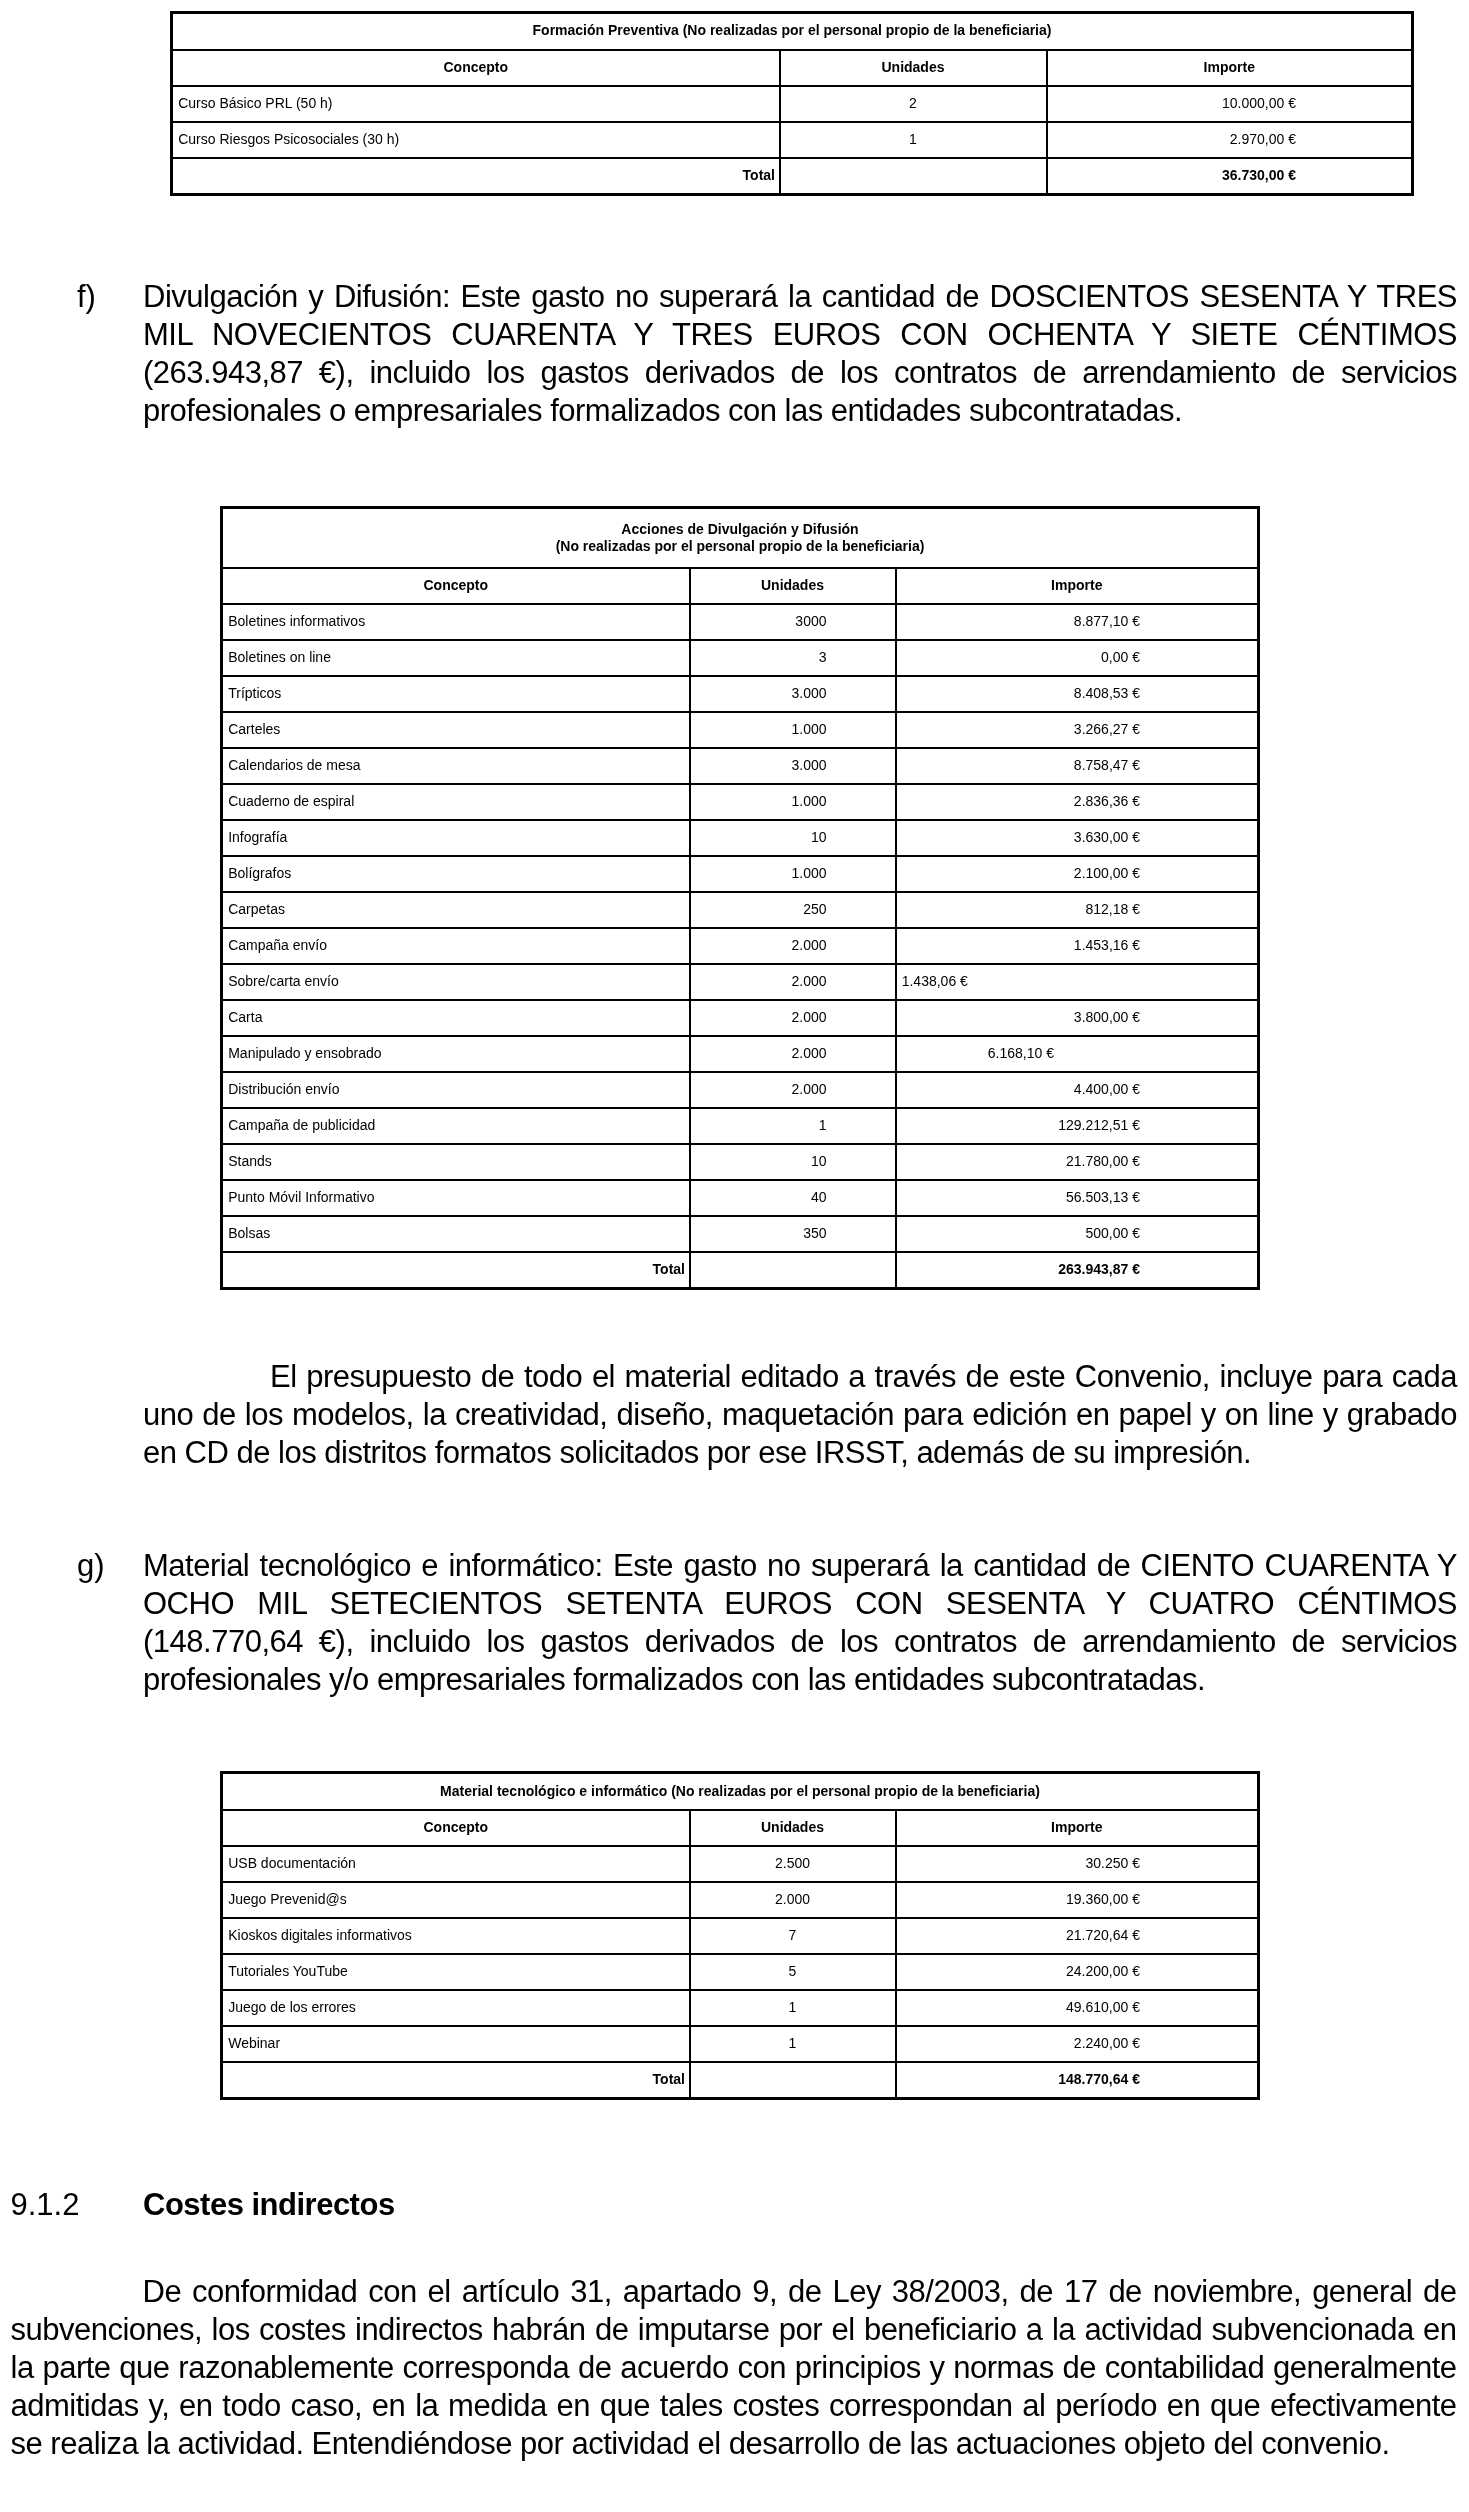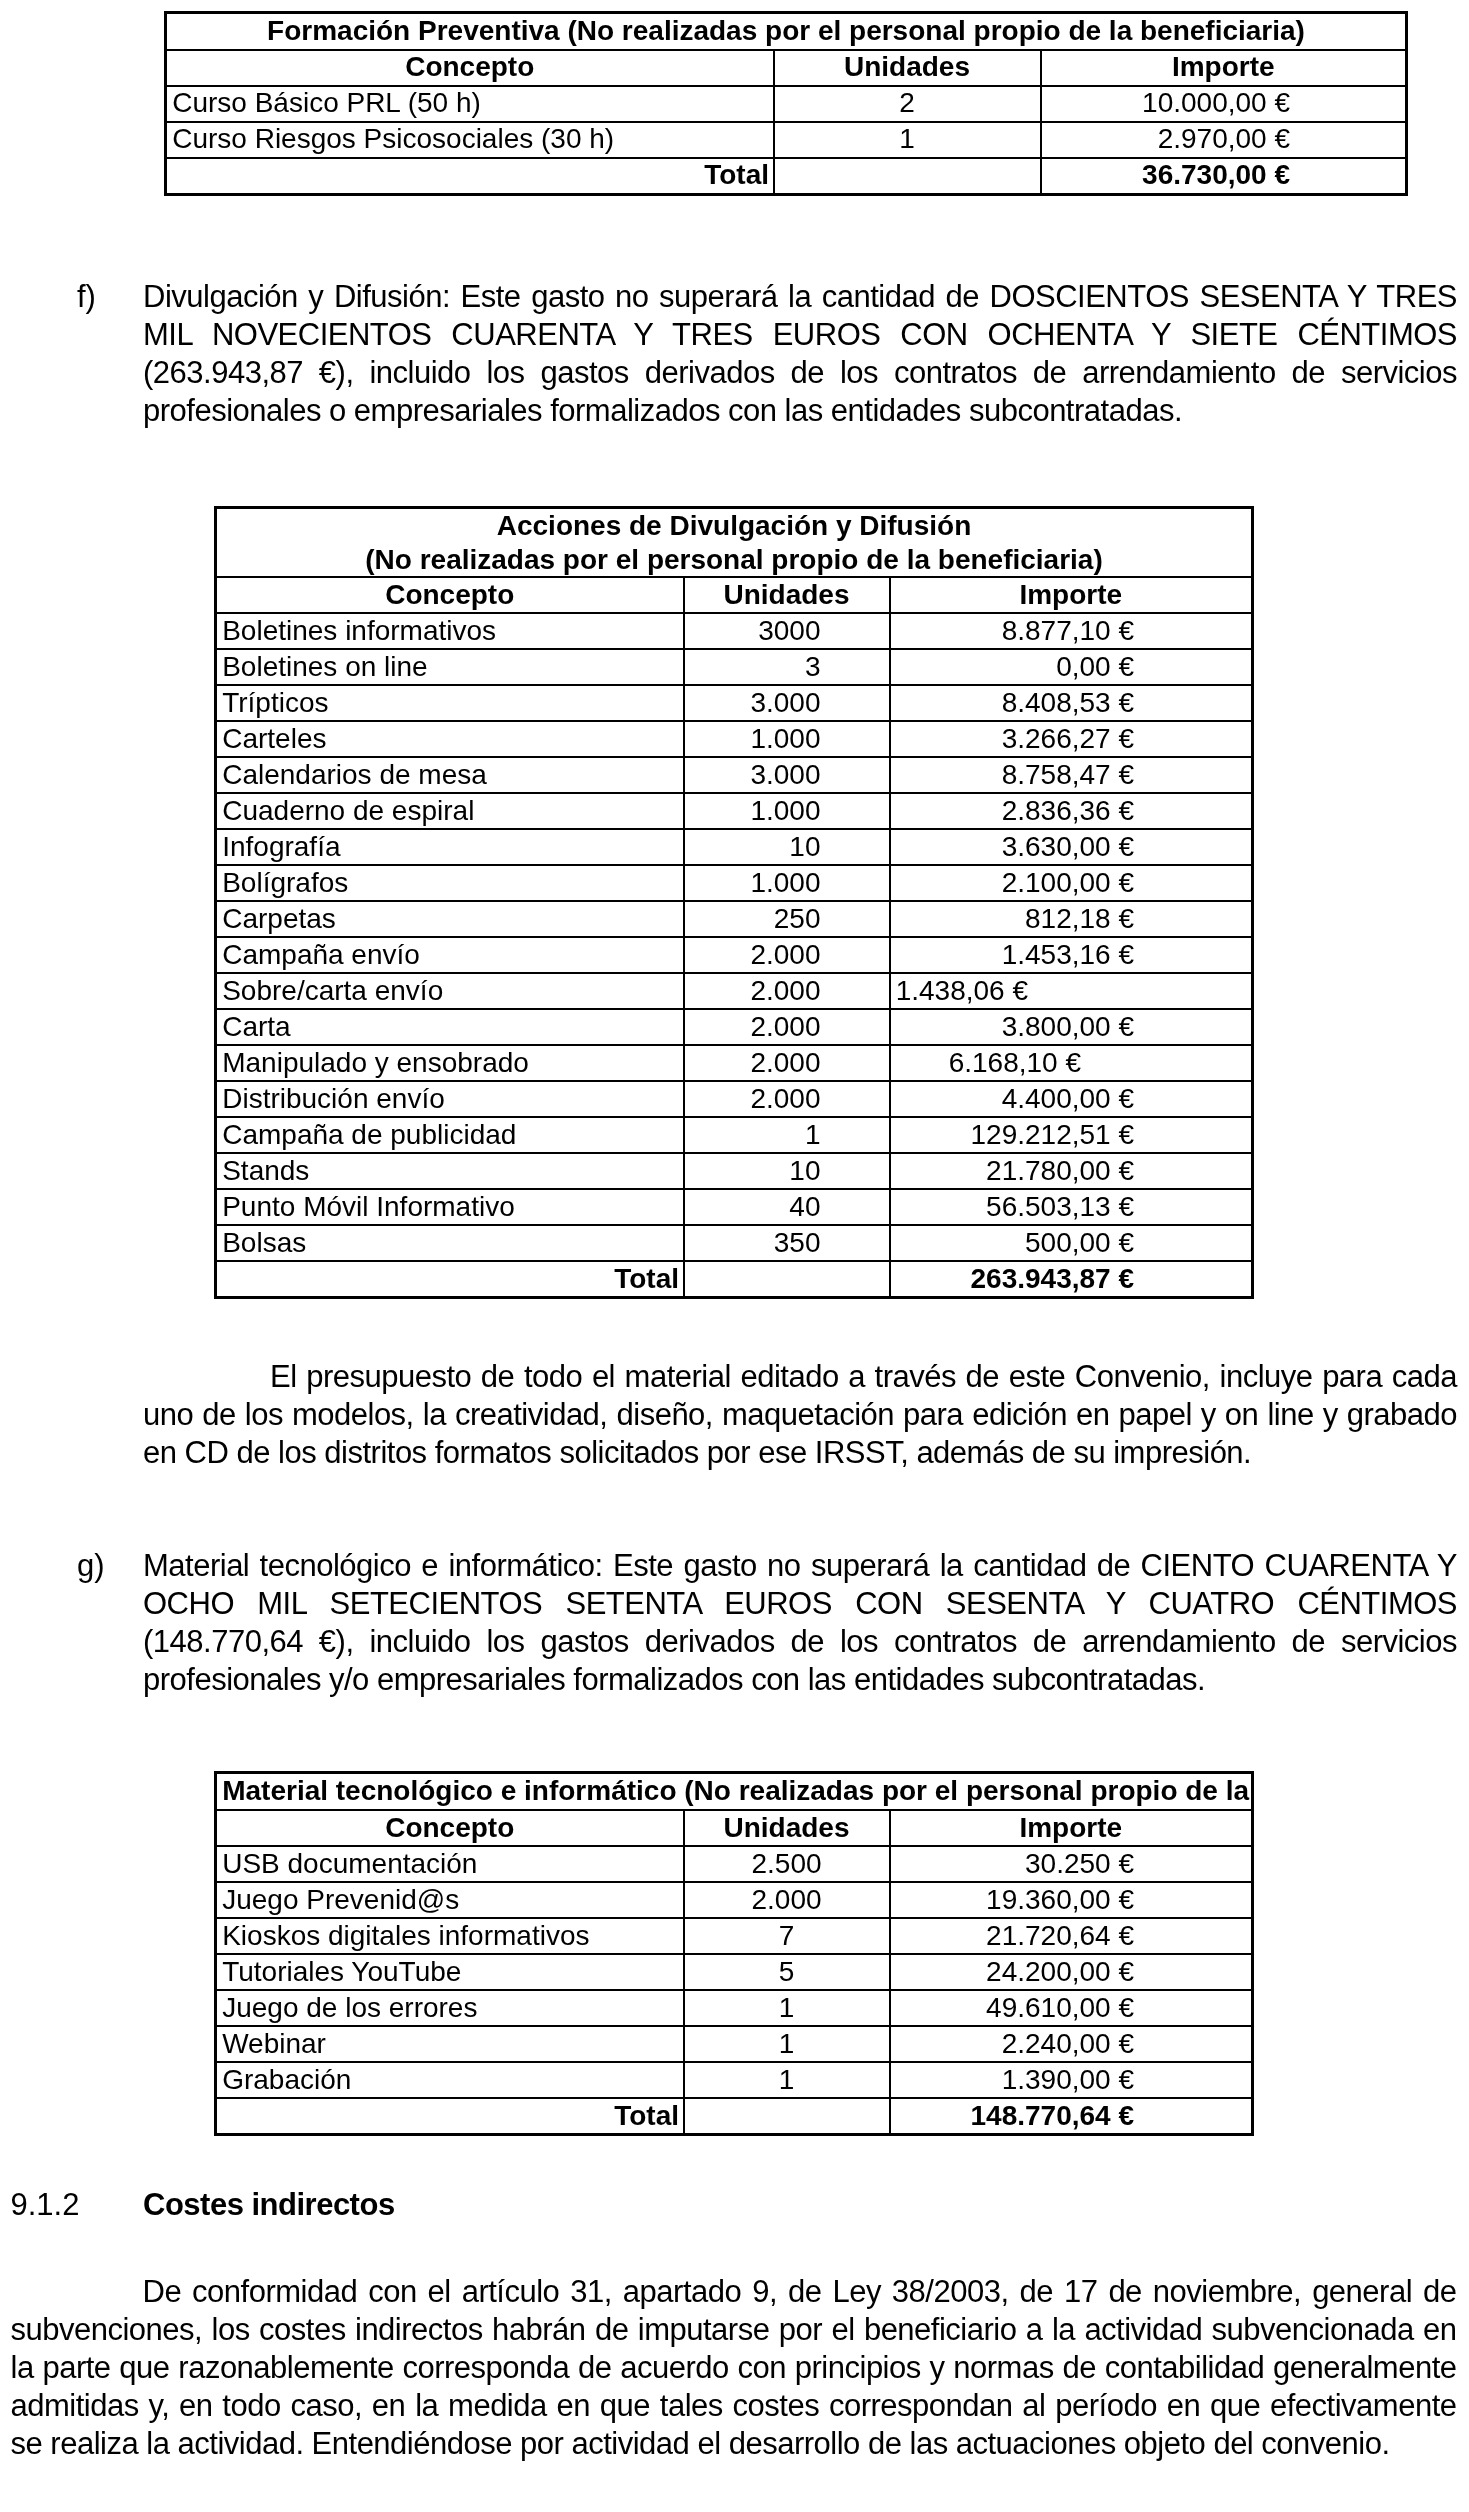--- a/index.html
+++ b/index.html
@@ -2,21 +2,21 @@
 <html style="font-size:14px"><head>
 <meta charset="utf-8">
 <style>
   html, body { margin: 0; padding: 0; background: #ffffff; }
   body {
     width: 1470px; height: 2512px; position: relative; overflow: hidden;
     font-family: "Liberation Sans", sans-serif; color: #000;
   }
   table.grid {
     position: absolute; border-collapse: collapse; table-layout: fixed;
-    border: 3.5px solid #000; font-size: 28px; color: #000;
+    border: 3.5px solid #000; font-size: 14px; color: #000; margin-left: 6px;
   }
   table.grid td, table.grid th {
     border: 2.6px solid #000; padding: 0 5.2px; height: 34px; line-height: 1.1;
     white-space: nowrap; overflow: hidden;
   }
   table.grid th { font-weight: bold; text-align: center; }
   table.grid td.r { text-align: right; padding-right: 115px; }
   table.grid td.num { text-align: center; }
   table.grid tr.total td { font-weight: bold; }
   table.grid td.tlabel { text-align: right; padding-right: 3.5px; font-weight: bold; }
@@ -240,25 +240,20 @@
       <tr>
         <td>Juego de los errores</td>
         <td style="text-align:center;">1</td>
         <td style="text-align:right; padding-right:117px;">49.610,00 €</td>
       </tr>
       <tr>
         <td>Webinar</td>
         <td style="text-align:center;">1</td>
         <td style="text-align:right; padding-right:117px;">2.240,00 €</td>
       </tr>
-      <tr>
-        <td>Grabación</td>
-        <td style="text-align:center;">1</td>
-        <td style="text-align:right; padding-right:117px;">1.390,00 €</td>
-      </tr>
     </tbody>
   <tbody>
       <tr class="total">
     <td class="tlabel">Total</td>
     <td></td>
     <td style="text-align:right; padding-right:117px;">148.770,64 €</td>
   </tr>
 </tbody>
   </table>
 

